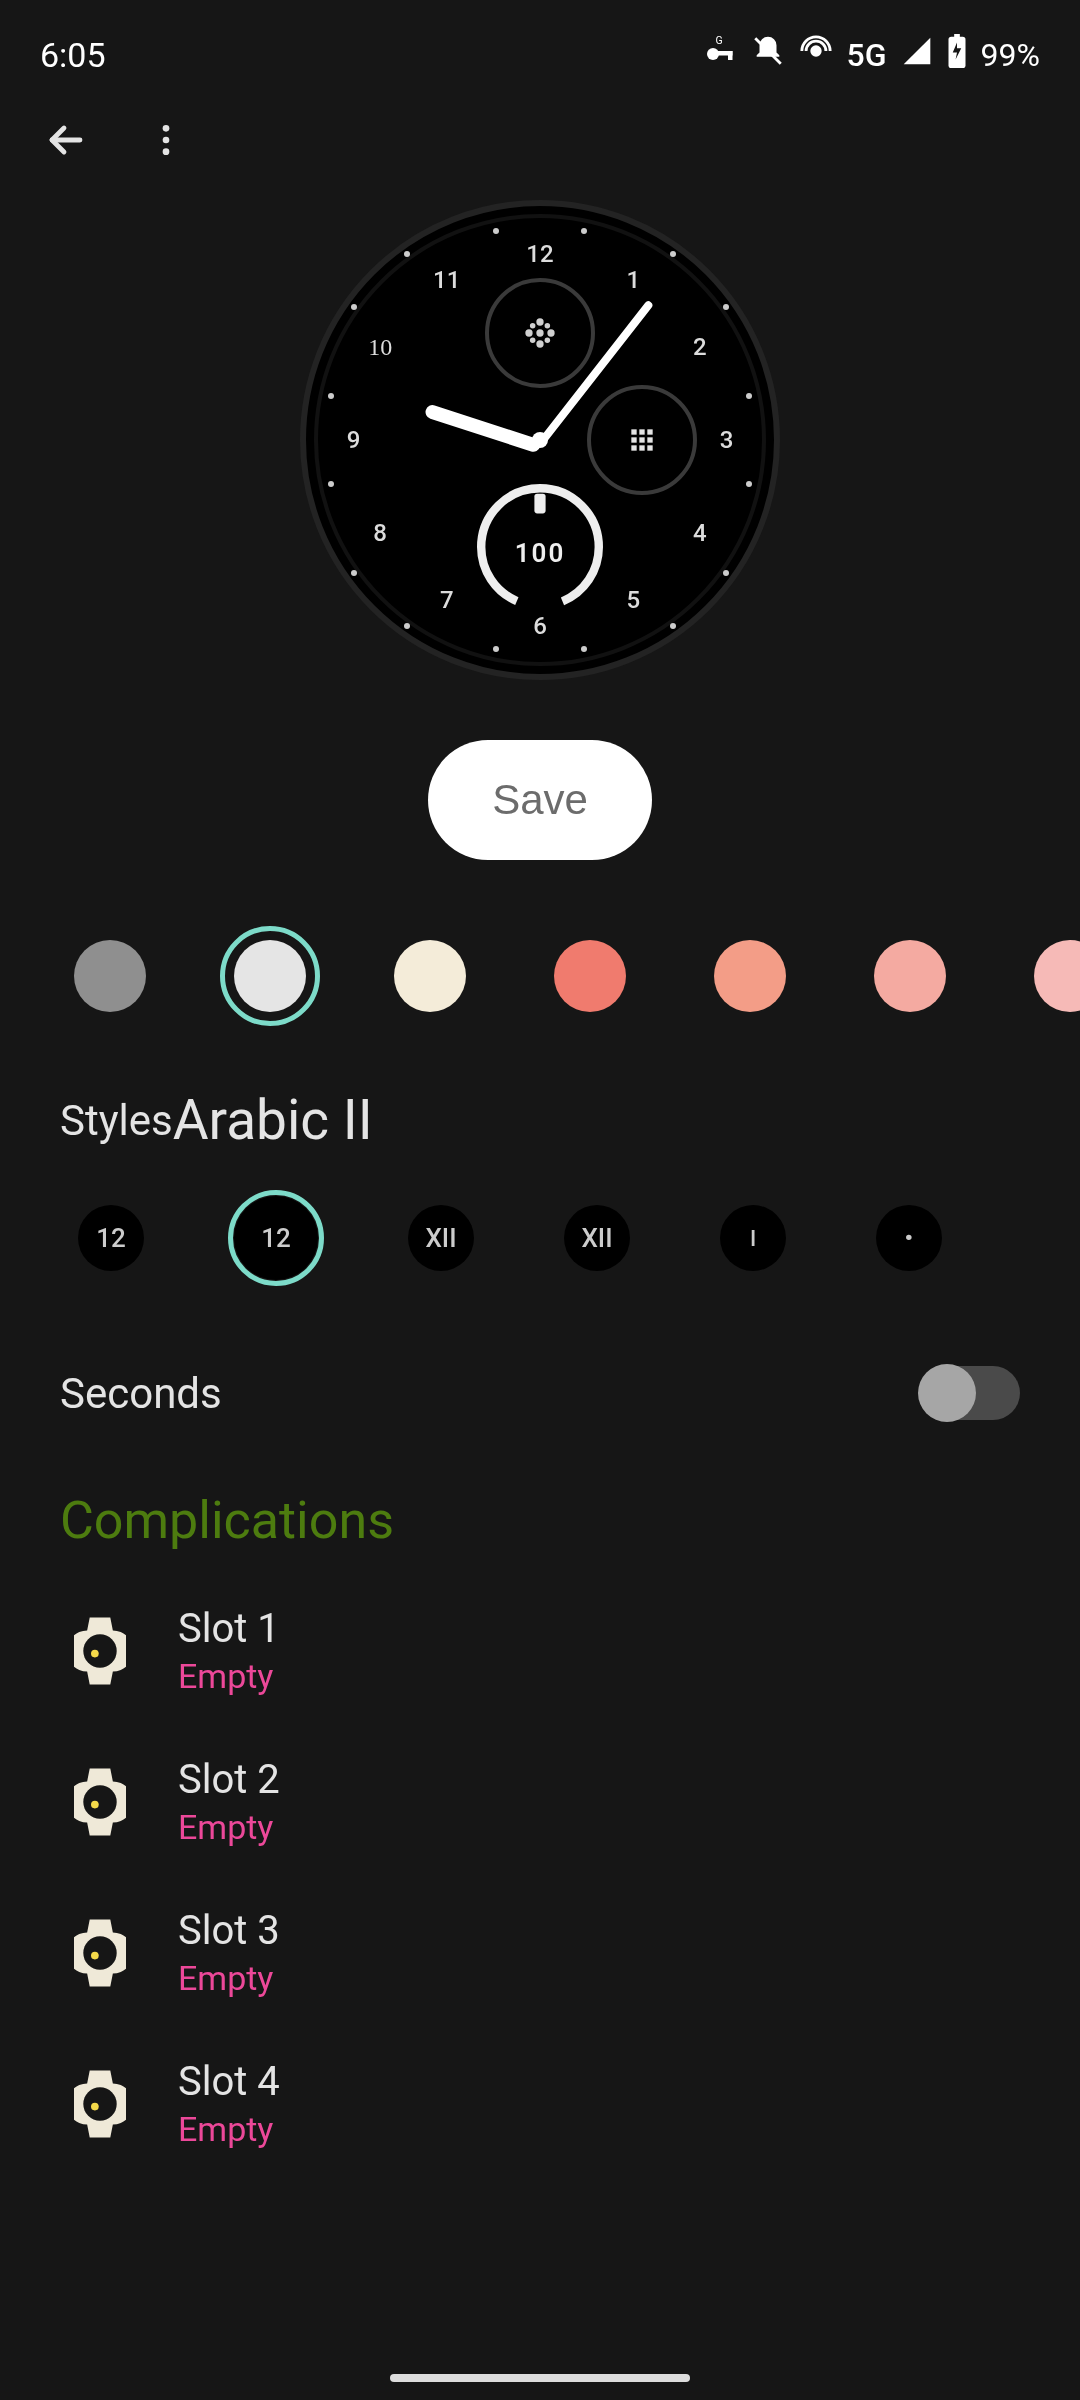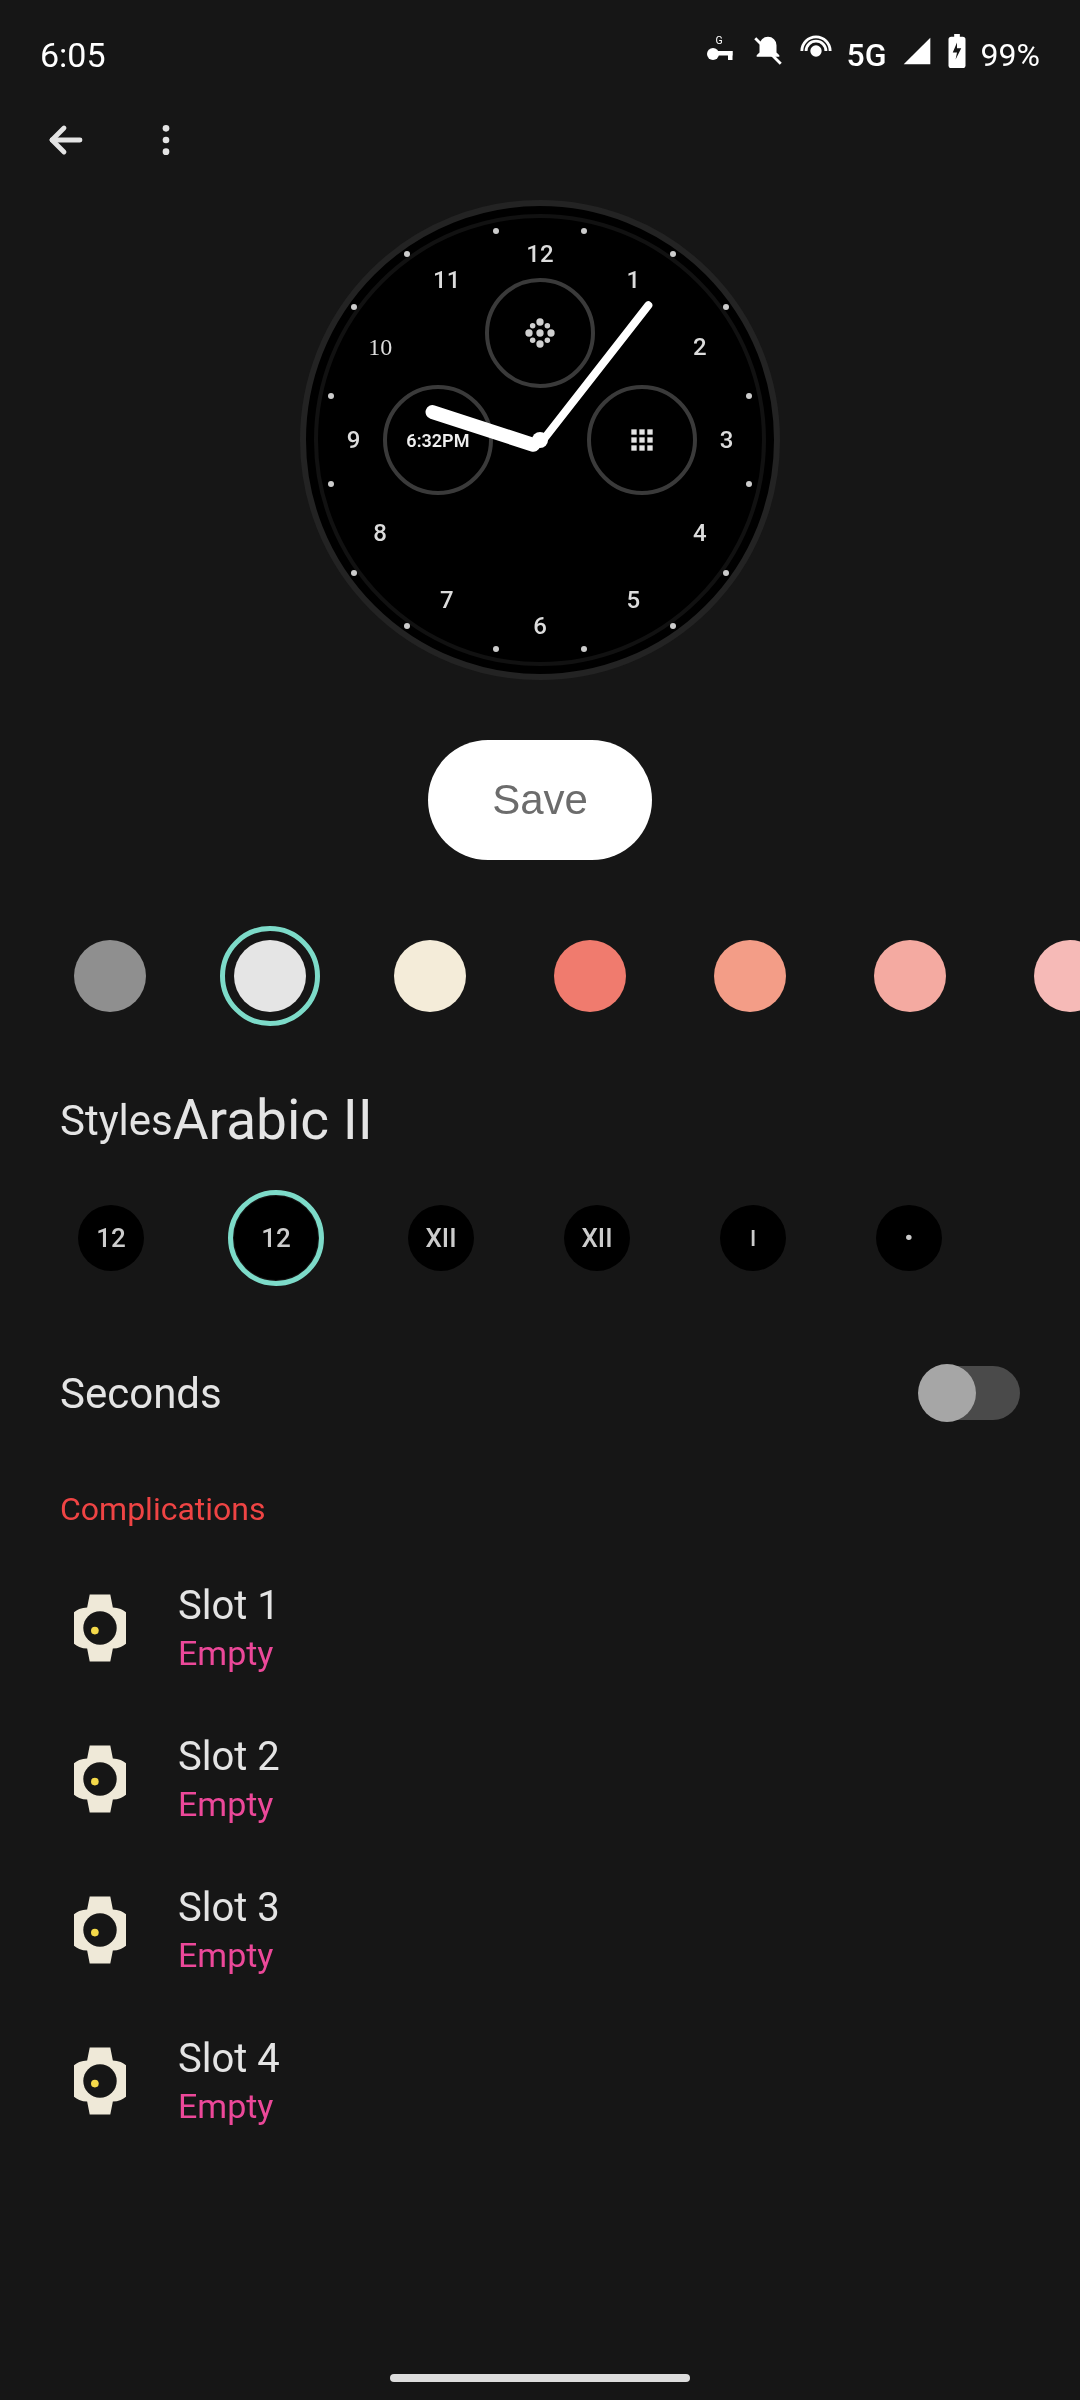--- a/index.html
+++ b/index.html
@@ -173,21 +173,21 @@
     position:relative;
   }
   .toggle-knob {
     position:absolute;
     width:58px; height:58px;
     background:#a6a6a6;
     border-radius:50%;
     top:-2px; left:-2px;
   }
   
-  .comp-header { padding: 24px 60px 24px 60px; font-size:32px; color:#ef4444;}
+  .comp-header { padding: 24px 60px 24px 60px; font-size:52px; color:#4d7c0f;}
   .comp-item {
     display:flex; align-items:center;
     gap:48px;
     padding: 30px 60px 30px 70px;
   }
   .comp-icon {
     width:60px; height:80px;
     display:flex; align-items:center; justify-content:center;
   }
   .comp-text { display:flex; flex-direction:column; gap:4px;}
@@ -302,36 +302,40 @@
             <circle cx="12" cy="6" r="2"></circle>
             <circle cx="12" cy="18" r="2"></circle>
             <circle cx="6" cy="12" r="2"></circle>
             <circle cx="18" cy="12" r="2"></circle>
             <circle cx="8" cy="8" r="1.5"></circle>
             <circle cx="16" cy="8" r="1.5"></circle>
             <circle cx="8" cy="16" r="1.5"></circle>
             <circle cx="16" cy="16" r="1.5"></circle>
           </svg>
       </div>
-      <div class="complication" style="left:27%; top:50%;">
-        <span style="font-size:18px;">6:32PM</span>
-      </div>
       <div class="complication" style="left:73%; top:50%;">
         <svg width="32" height="32" viewBox="0 0 24 24" fill="#e4e4e4">
             <rect x="4" y="4" width="4" height="4"></rect>
             <rect x="10" y="4" width="4" height="4"></rect>
             <rect x="16" y="4" width="4" height="4"></rect>
             <rect x="4" y="10" width="4" height="4"></rect>
             <rect x="10" y="10" width="4" height="4"></rect>
             <rect x="16" y="10" width="4" height="4"></rect>
             <rect x="4" y="16" width="4" height="4"></rect>
             <rect x="10" y="16" width="4" height="4"></rect>
             <rect x="16" y="16" width="4" height="4"></rect>
           </svg>
       </div>
+      <div class="complication comp-battery" style="left:50%; top:74%;">
+        <svg width="140" height="140" viewBox="0 0 100 100" style="position:absolute;">
+          <circle cx="50" cy="50" r="42" fill="none" stroke="#eee" stroke-width="6" stroke-dasharray="230 264" stroke-dashoffset="-17" transform="rotate(90 50 50)"></circle>
+          <rect x="46" y="12" width="8" height="14" rx="2" fill="#eee"></rect>
+        </svg>
+        <span style="font-size:26px; letter-spacing:2px; position:relative; top:6px;">100</span>
+      </div>
 
       <div class="hand hand-hour"></div>
       <div class="hand hand-minute"></div>
       <div class="center-dot"></div>
     </div>
   </div>
 </div>
 
 <div class="save-wrap">
   <button class="save-btn">Save</button>

